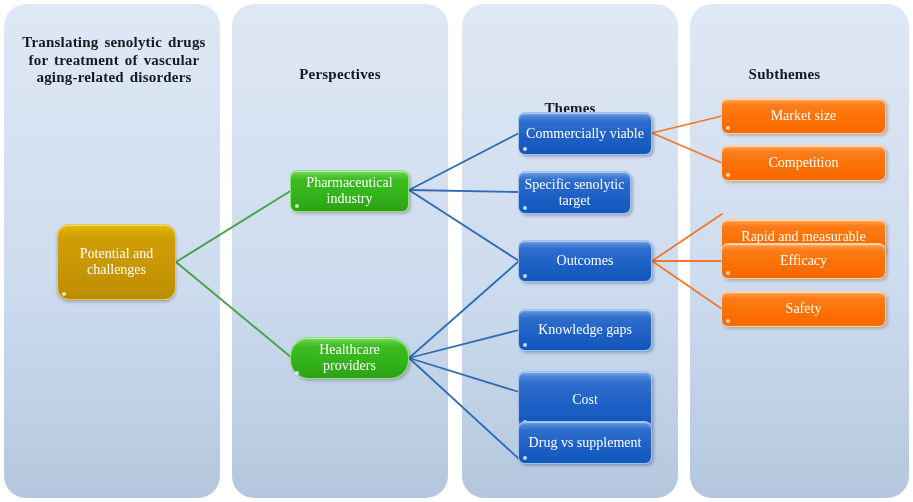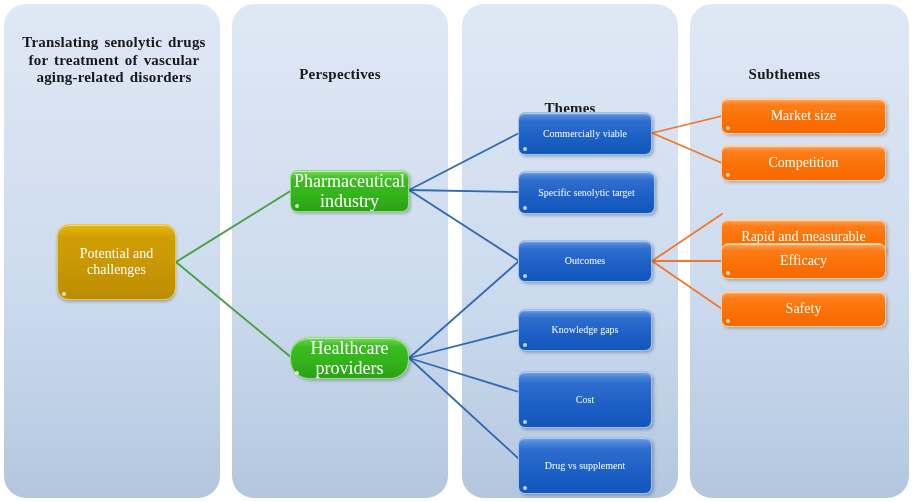--- a/index.html
+++ b/index.html
@@ -81,32 +81,32 @@
     background:
       linear-gradient(to bottom,
         #e7b90c 0%, #d9a906 9%,
         #cf9e05 18%, #c89704 55%,
         #c08f03 90%, #b98a05 100%);
     border: 1.6px solid #e8c93f;
     box-shadow: 0 2px 3px rgba(60,45,0,.30), inset 0 1px 0 rgba(255,255,255,.45);
   }
   
   .node.green {
-    font-size: 18px;
+    font-size: 14px;
     background:
       linear-gradient(to bottom,
         #7ddc63 0%, #55c93c 10%,
         #3cbb21 22%, #33b41b 60%,
         #2da516 92%, #2f9e18 100%);
     border: 1.4px solid #8ee07a;
     box-shadow: 2px 2px 3px rgba(40,70,30,.28), inset 0 1px 0 rgba(255,255,255,.5);
   }
   
   .node.blue {
-    font-size: 10px;
+    font-size: 14px;
     background:
       linear-gradient(to bottom,
         #7aa9e6 0%, #4d87d9 8%,
         #2f6ecd 20%, #1f61c6 55%,
         #1559bf 88%, #1257bd 100%);
     border: 1.3px solid #9fc2ec;
     box-shadow: 2px 2px 3px rgba(20,45,95,.30), inset 0 1px 0 rgba(255,255,255,.42);
   }
   
   .node.orange {
@@ -177,33 +177,33 @@
   <div class="node green" style="left:290px; top:170px; width:119px; height:42px;">
     <span class="lbl">Pharmaceutical industry</span>
   </div>
   <div class="node green" style="left:290px; top:337px; width:119px; height:42px;border-radius:19px;">
     <span class="lbl">Healthcare providers</span>
   </div>
 
   <div class="node blue" style="left:518px; top:112px; width:134px; height:43px;">
     <span class="lbl">Commercially viable</span>
   </div>
-  <div class="node blue" style="left:518px; top:171px; width:137px; height:43px;">
+  <div class="node blue" style="left:518px; top:171px; width:113px; height:43px;">
     <span class="lbl">Specific senolytic target</span>
   </div>
   <div class="node blue" style="left:518px; top:240px; width:134px; height:42px;">
     <span class="lbl">Outcomes</span>
   </div>
   <div class="node blue" style="left:518px; top:309px; width:134px; height:42px;">
     <span class="lbl">Knowledge gaps</span>
   </div>
   <div class="node blue" style="left:518px; top:371px; width:134px; height:57px;">
     <span class="lbl">Cost</span>
   </div>
-  <div class="node blue" style="left:518px; top:437px; width:134px; height:57px;">
+  <div class="node blue" style="left:518px; top:421px; width:134px; height:43px;">
     <span class="lbl">Drug vs supplement</span>
   </div>
 
   <div class="node orange" style="left:721px; top:98px; width:165px; height:36px;">
     <span class="lbl">Market size</span>
   </div>
   <div class="node orange" style="left:721px; top:145px; width:165px; height:36px;">
     <span class="lbl">Competition</span>
   </div>
   <div class="node orange" style="left:721px; top:196px; width:165px; height:36px;margin-top:23px;">

